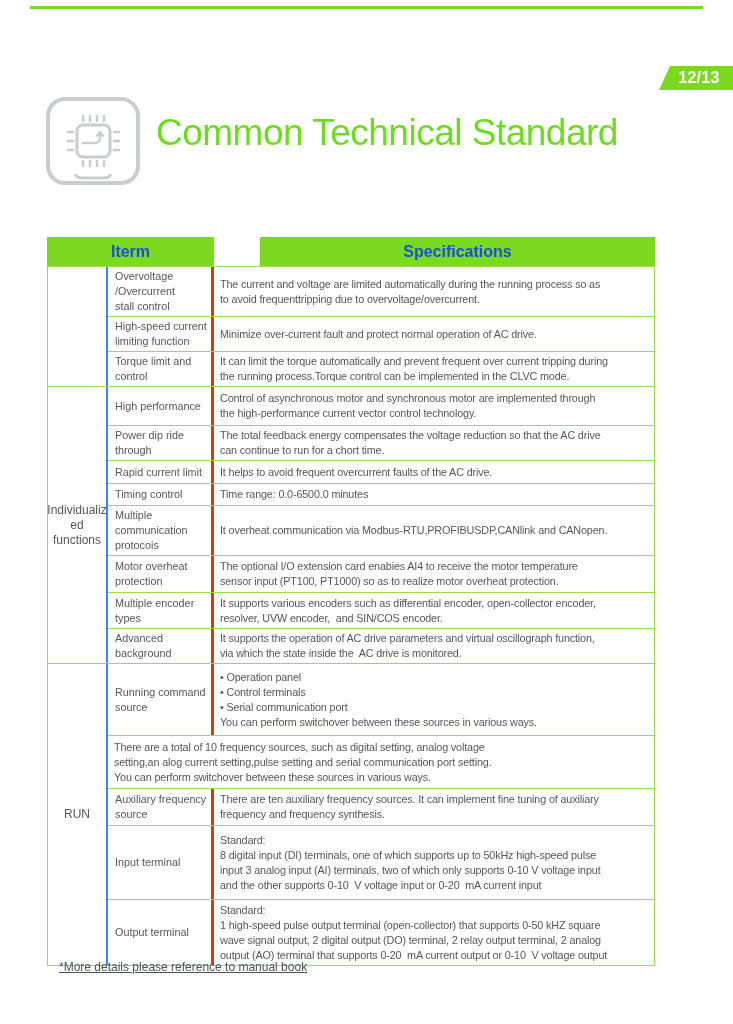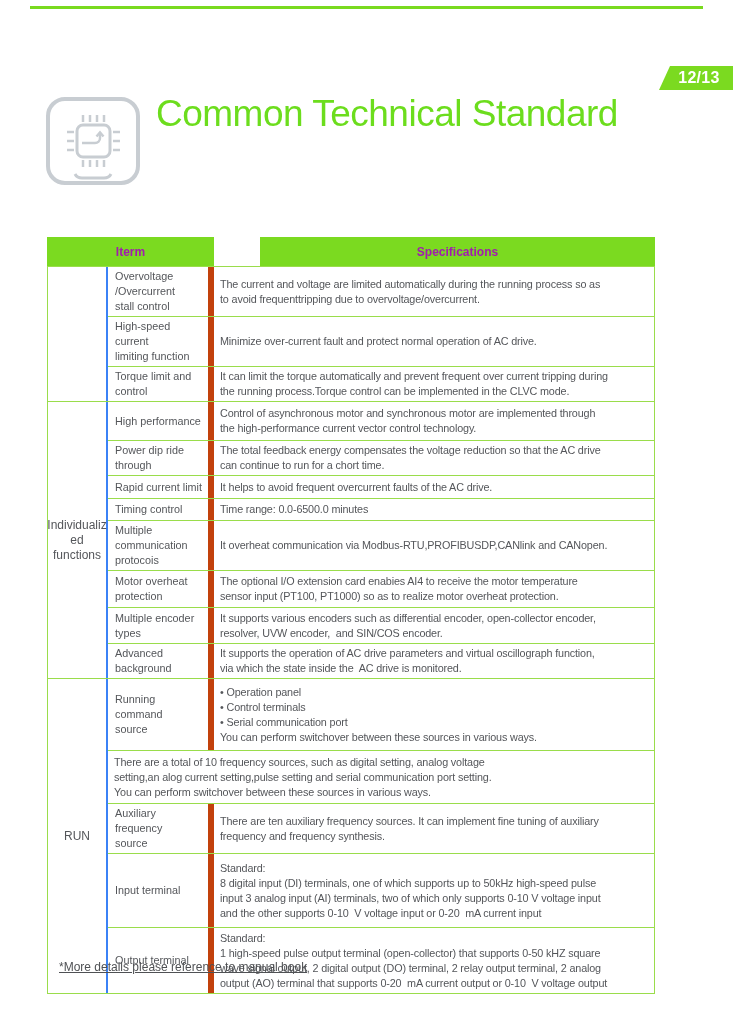--- a/index.html
+++ b/index.html
@@ -8,40 +8,40 @@
 
   .top-rule{position:absolute;left:30px;top:6px;width:673px;height:3px;background:#79da1f;}
 
   .badge{position:absolute;top:66px;right:0;width:74px;height:24px;background:#7bda20;
          clip-path:polygon(11px 0,100% 0,100% 100%,0 100%);
          color:#fff;font-size:16px;font-weight:bold;line-height:24px;text-align:center;
          padding-left:6px;box-sizing:border-box;letter-spacing:.3px;}
 
   .brand-icon{position:absolute;left:45px;top:96px;width:96px;height:90px;}
 
-  .title{position:absolute;left:156px;top:93px;font-size:37px;color:#6cdd1d;
+  .title{position:absolute;left:156px;top:112px;font-size:37px;color:#6cdd1d;
          letter-spacing:-0.5px;white-space:nowrap;}
 
   .spec-table{position:absolute;left:47px;top:237px;width:608px;box-sizing:border-box;}
   .thead{display:flex;height:29px;}
-  .th{background:#7bda20;color:#a21caf;font-weight:bold;font-size:12px;
+  .th{background:#7bda20;color:#1d4ed8;font-weight:bold;font-size:16px;
       display:flex;align-items:center;justify-content:center;box-sizing:border-box;}
   .th-item{width:167px;margin-right:2px;}
   .th-spec{flex:1;margin-left:44px;}
 
   .tbody{border:1px solid #9add4b;box-sizing:border-box;font-size:10.8px;line-height:15px;}
   .group{display:flex;}
   .group + .group{border-top:1px solid #9add4b;}
   .cat{width:60px;border-right:2px solid #3b82f6;box-sizing:border-box;
        display:flex;align-items:center;justify-content:center;text-align:center;
        font-size:12px;padding:1px;}
   .rows{flex:1;display:flex;flex-direction:column;min-width:0;}
   .row{display:flex;box-sizing:border-box;}
   .row + .row{border-top:1px solid #9add4b;}
-  .item{width:106px;border-right:6px solid #c2410c;box-sizing:border-box;
+  .item{width:106px;border-right:3px solid #c2410c;box-sizing:border-box;
         display:flex;align-items:center;padding:2px 3px 2px 7px;}
   .spec{flex:1;display:flex;align-items:center;box-sizing:border-box;
         padding:2px 2px 2px 6px;letter-spacing:-0.15px;min-width:0;}
   .txt{white-space:pre-wrap;}
 
   .footnote{position:absolute;left:59px;top:960px;font-size:12px;color:#4f5154;text-decoration:underline;}
   svg .ln{stroke:#c8cdd2;fill:none;}
 </style>
 </head>
 <body>

